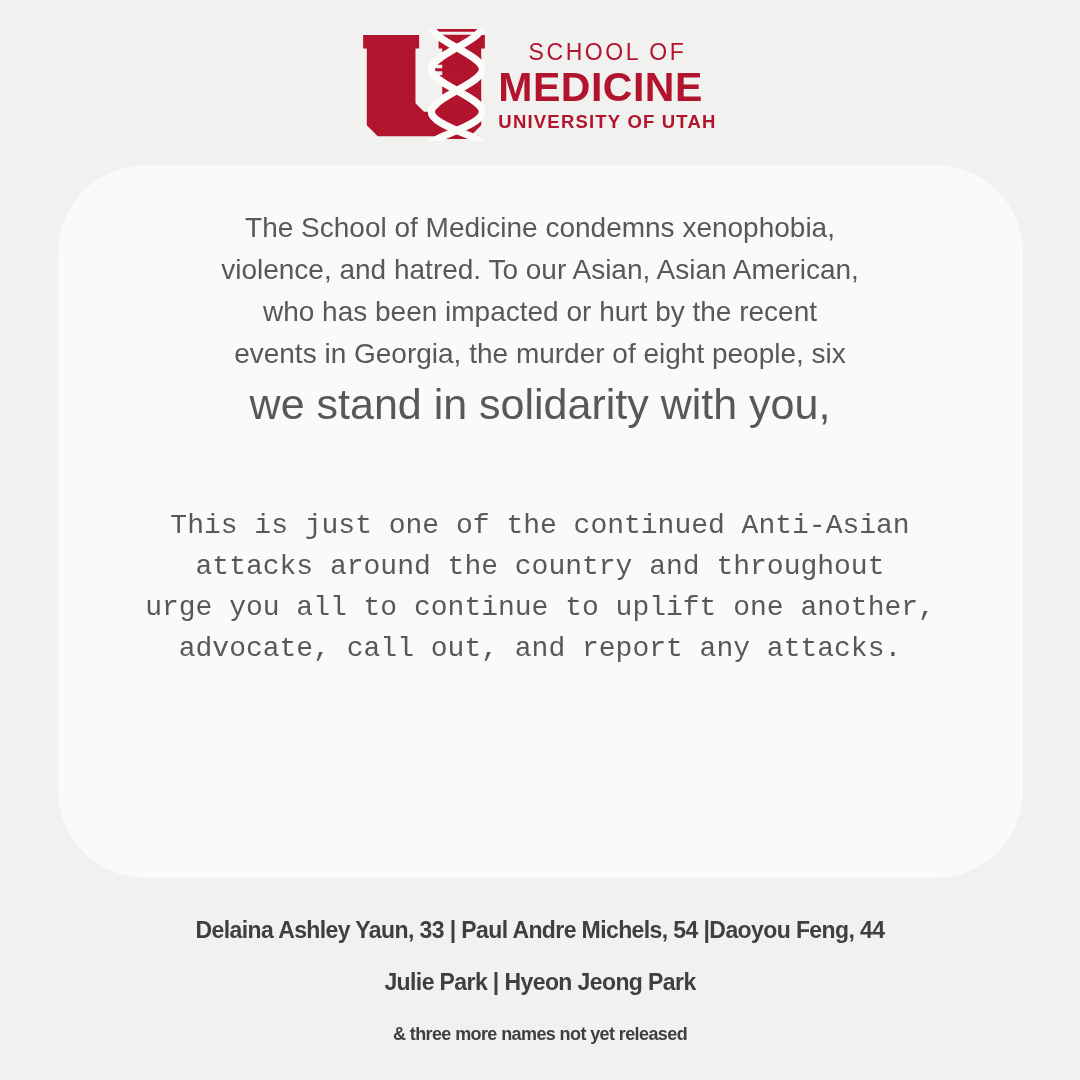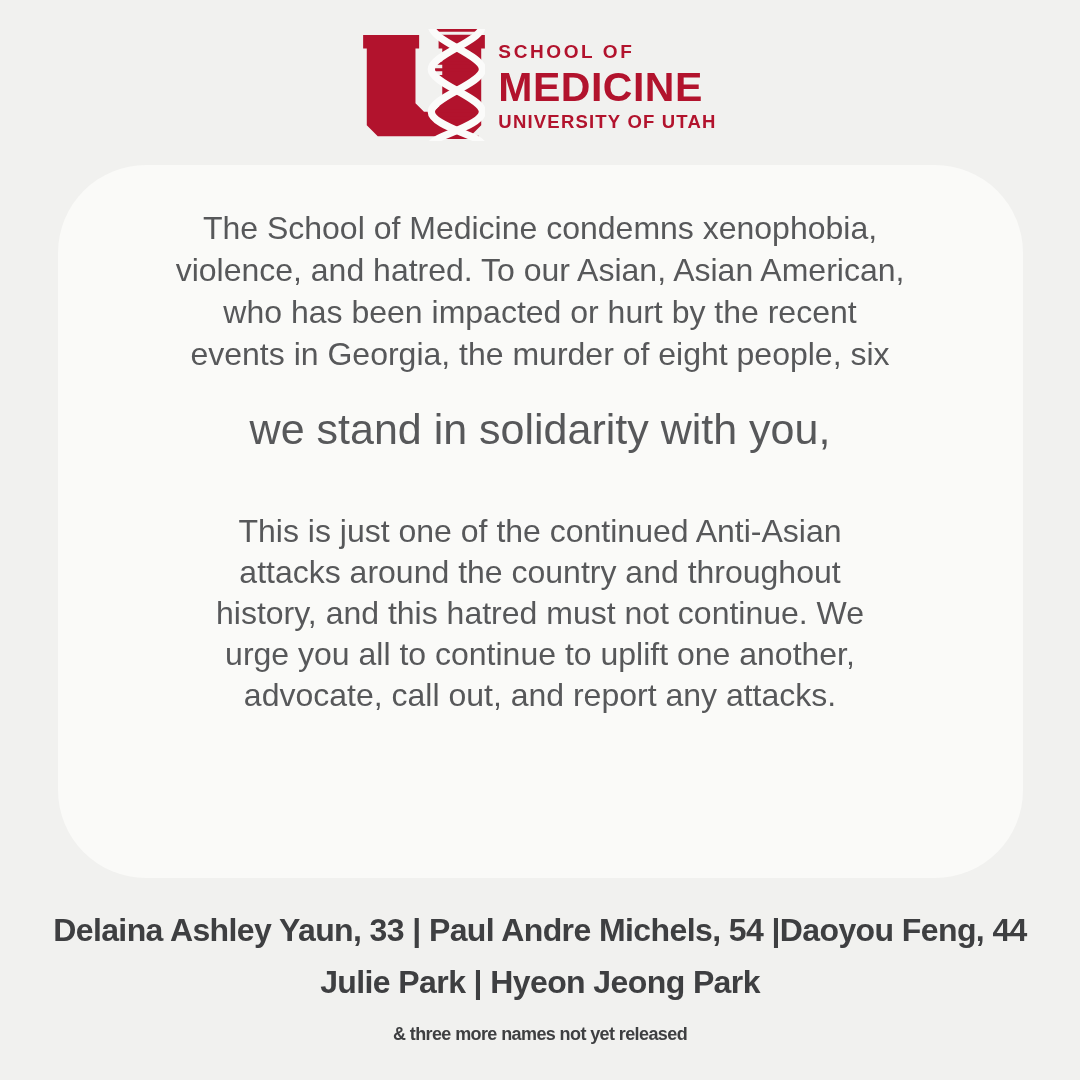--- a/index.html
+++ b/index.html
@@ -27,24 +27,25 @@
   }
   .u-mark{display:block;}
   .wordmark{
     display:flex;
     flex-direction:column;
     justify-content:center;
     color:var(--brand-red);
     text-align:left;
   }
   .wm-school{
-    font-size:19px;
-    font-weight:700;
+    font-size:23px;
+    font-weight:400;
     letter-spacing:2.6px;
     line-height:26px;
+    text-align:center;
   }
   .wm-medicine{
     font-size:41px;
     font-weight:700;
     letter-spacing:0.5px;
     line-height:43px;
     margin:1px 0 2px 0;
   }
   .wm-university{
     font-size:18.5px;
@@ -58,43 +59,42 @@
     height:713px;
     margin:24px auto 0 auto;
     background:var(--card);
     border-radius:88px;
     padding-top:42px;
     text-align:center;
     color:var(--body-text);
   }
   .line{display:block;white-space:nowrap;}
   .para{
-    font-size:32px;
+    font-size:28px;
     font-weight:400;
   }
   .p1{line-height:42px;}
   .headline{
     font-size:43px;
     font-weight:400;
     line-height:59px;
-    margin-top:25px;
     color:var(--body-text);
   }
-  .p2{line-height:41px;margin-top:52px;}
+  .p2{line-height:41px;margin-top:71px;font-family:Liberation Mono, monospace;}
   
   .names{
     margin-top:26px;
     text-align:center;
     color:var(--names-text);
     font-weight:700;
   }
   .names-line{
     display:block;
     white-space:nowrap;
-    font-size:32px;
+    font-size:23px;
     letter-spacing:-0.6px;
     line-height:52px;
   }
   .names-line.small{
     font-size:18px;
   }
 </style>
 </head>
 <body>
 
@@ -122,21 +122,20 @@
     <span class="line">violence, and hatred. To our Asian, Asian American,</span>
     <span class="line">who has been impacted or hurt by the recent</span>
     <span class="line">events in Georgia, the murder of eight people, six</span>
   </p>
   <h1 class="headline">
     <span class="line">we stand in solidarity with you,</span>
   </h1>
   <p class="para p2">
     <span class="line">This is just one of the continued Anti-Asian</span>
     <span class="line">attacks around the country and throughout</span>
-    <span class="line">history, and this hatred must not continue. We</span>
     <span class="line">urge you all to continue to uplift one another,</span>
     <span class="line">advocate, call out, and report any attacks.</span>
   </p>
 </main>
 
 <footer class="names">
   <div class="names-line">Delaina Ashley Yaun, 33 | Paul Andre Michels, 54 |Daoyou Feng, 44</div>
   <div class="names-line">Julie Park | Hyeon Jeong Park</div>
   <div class="names-line small">&amp; three more names not yet released</div>
 </footer>

